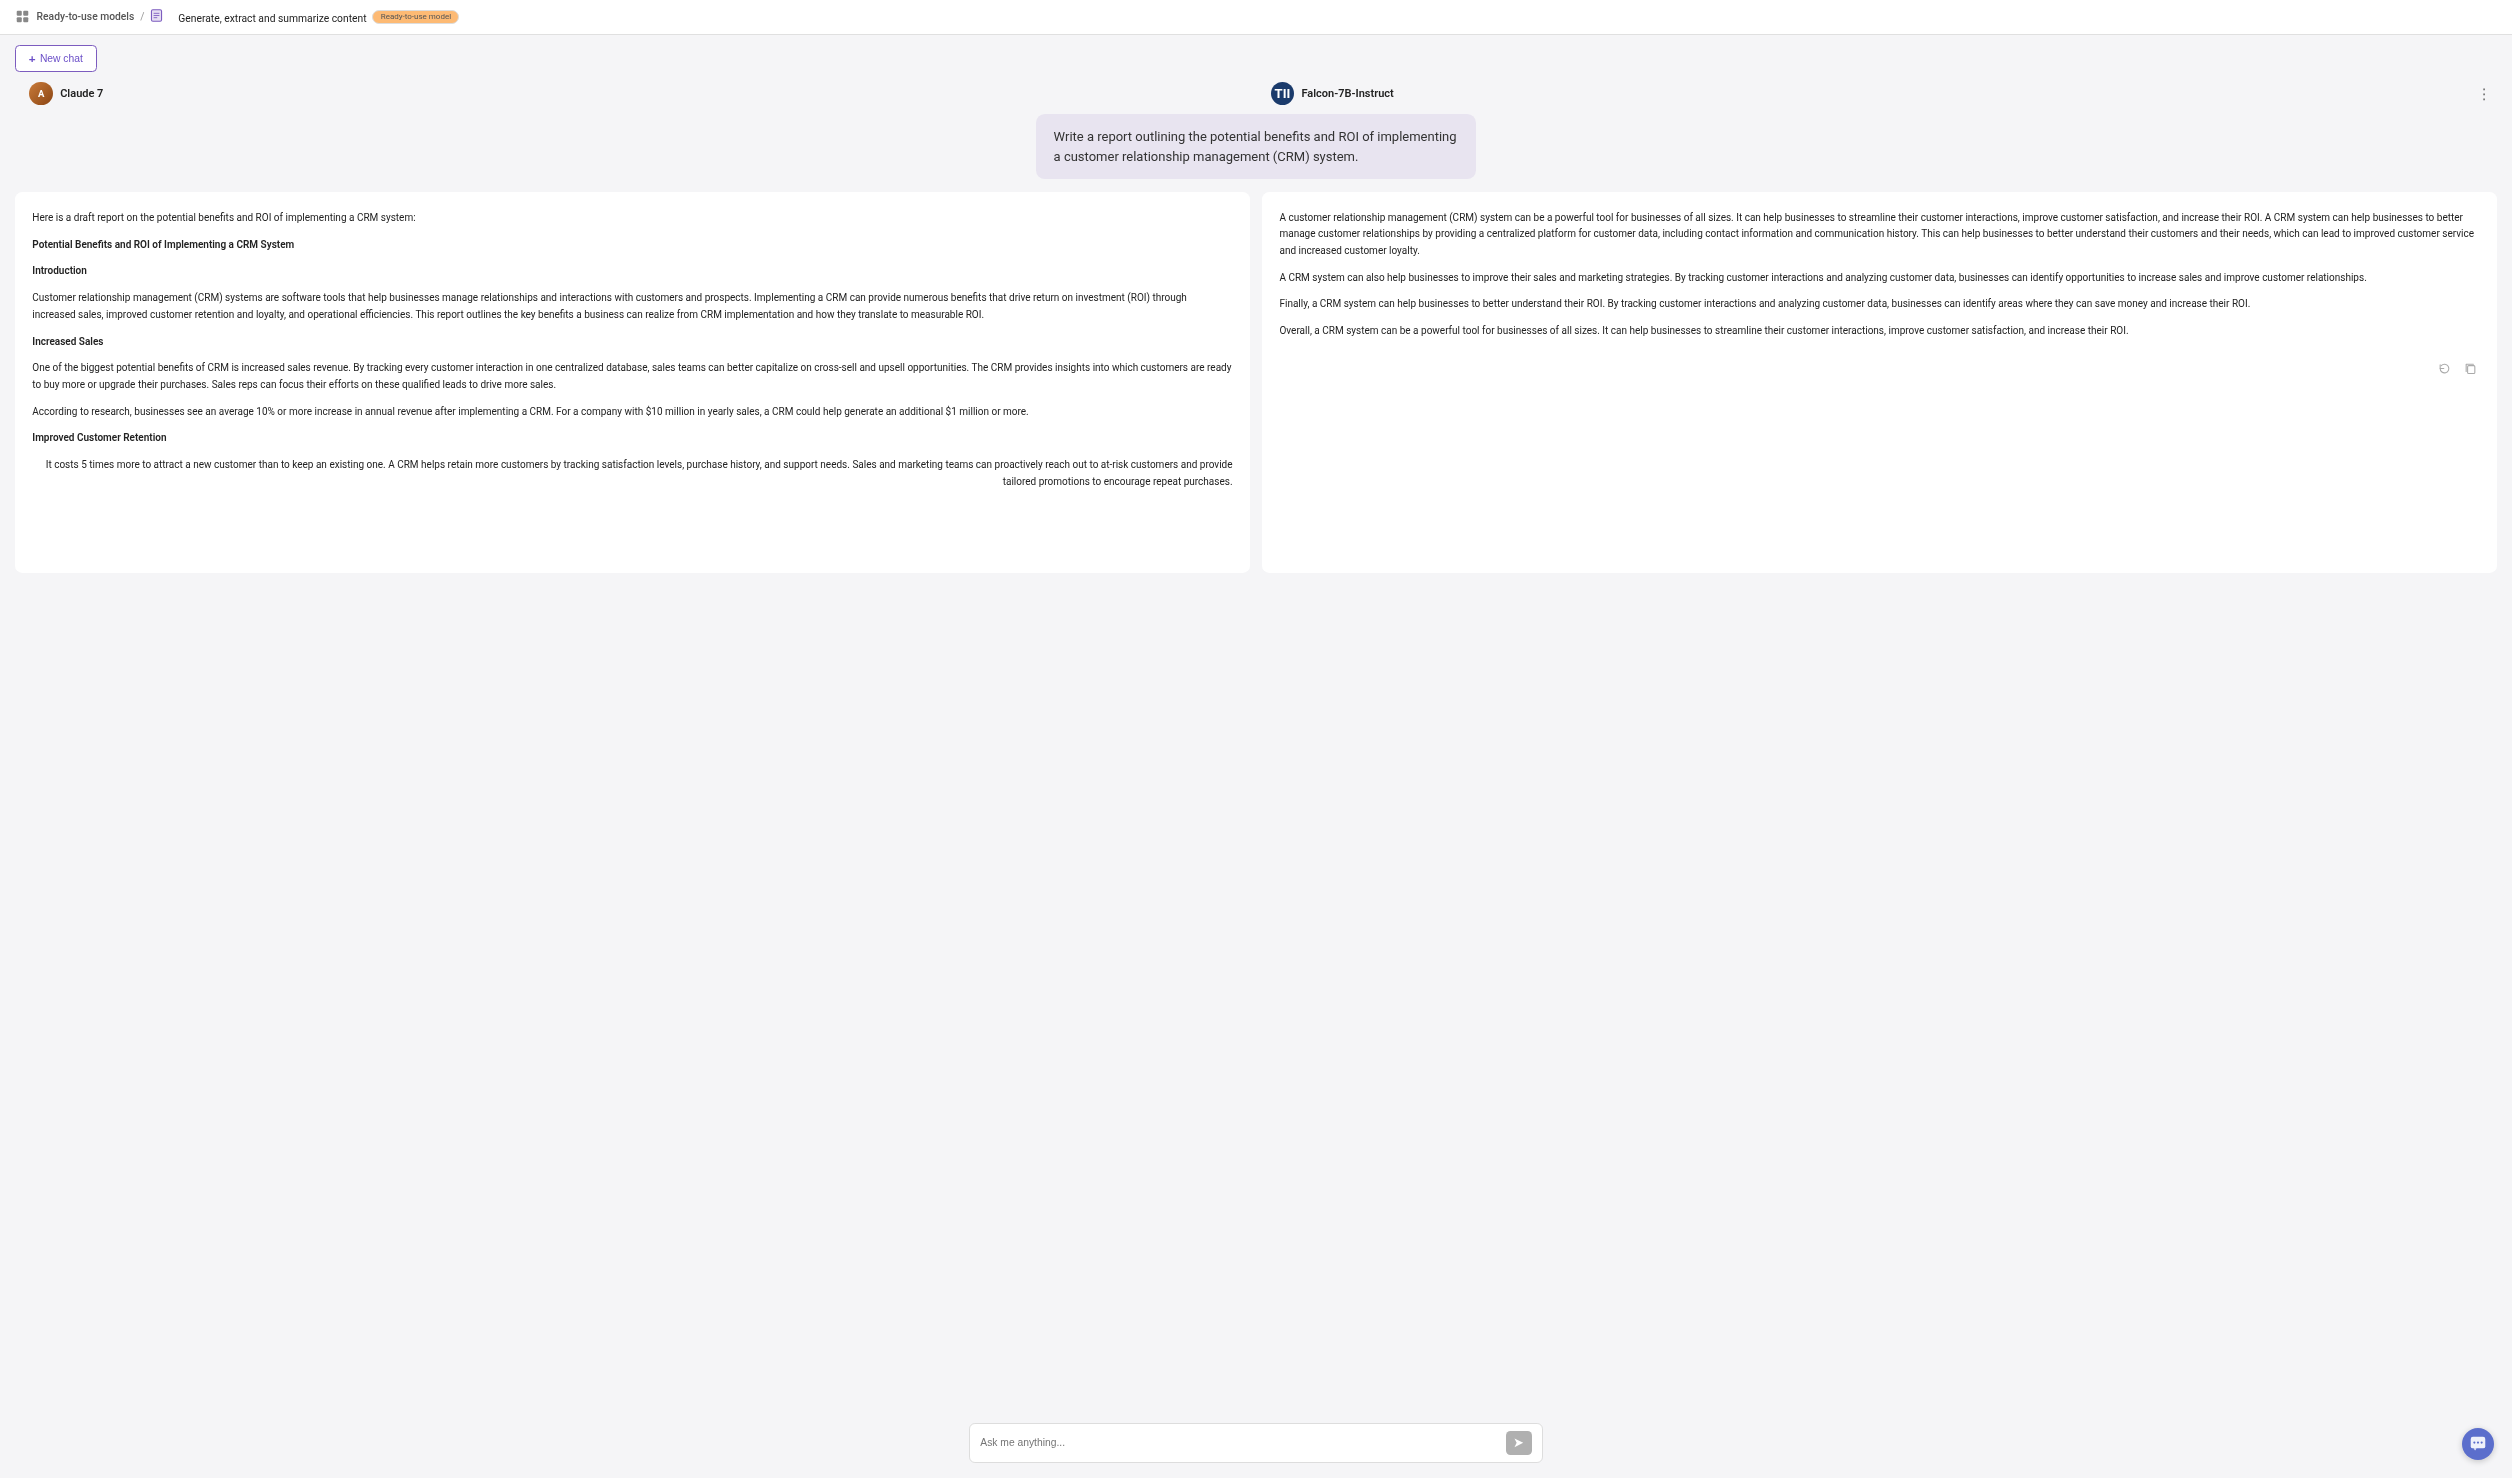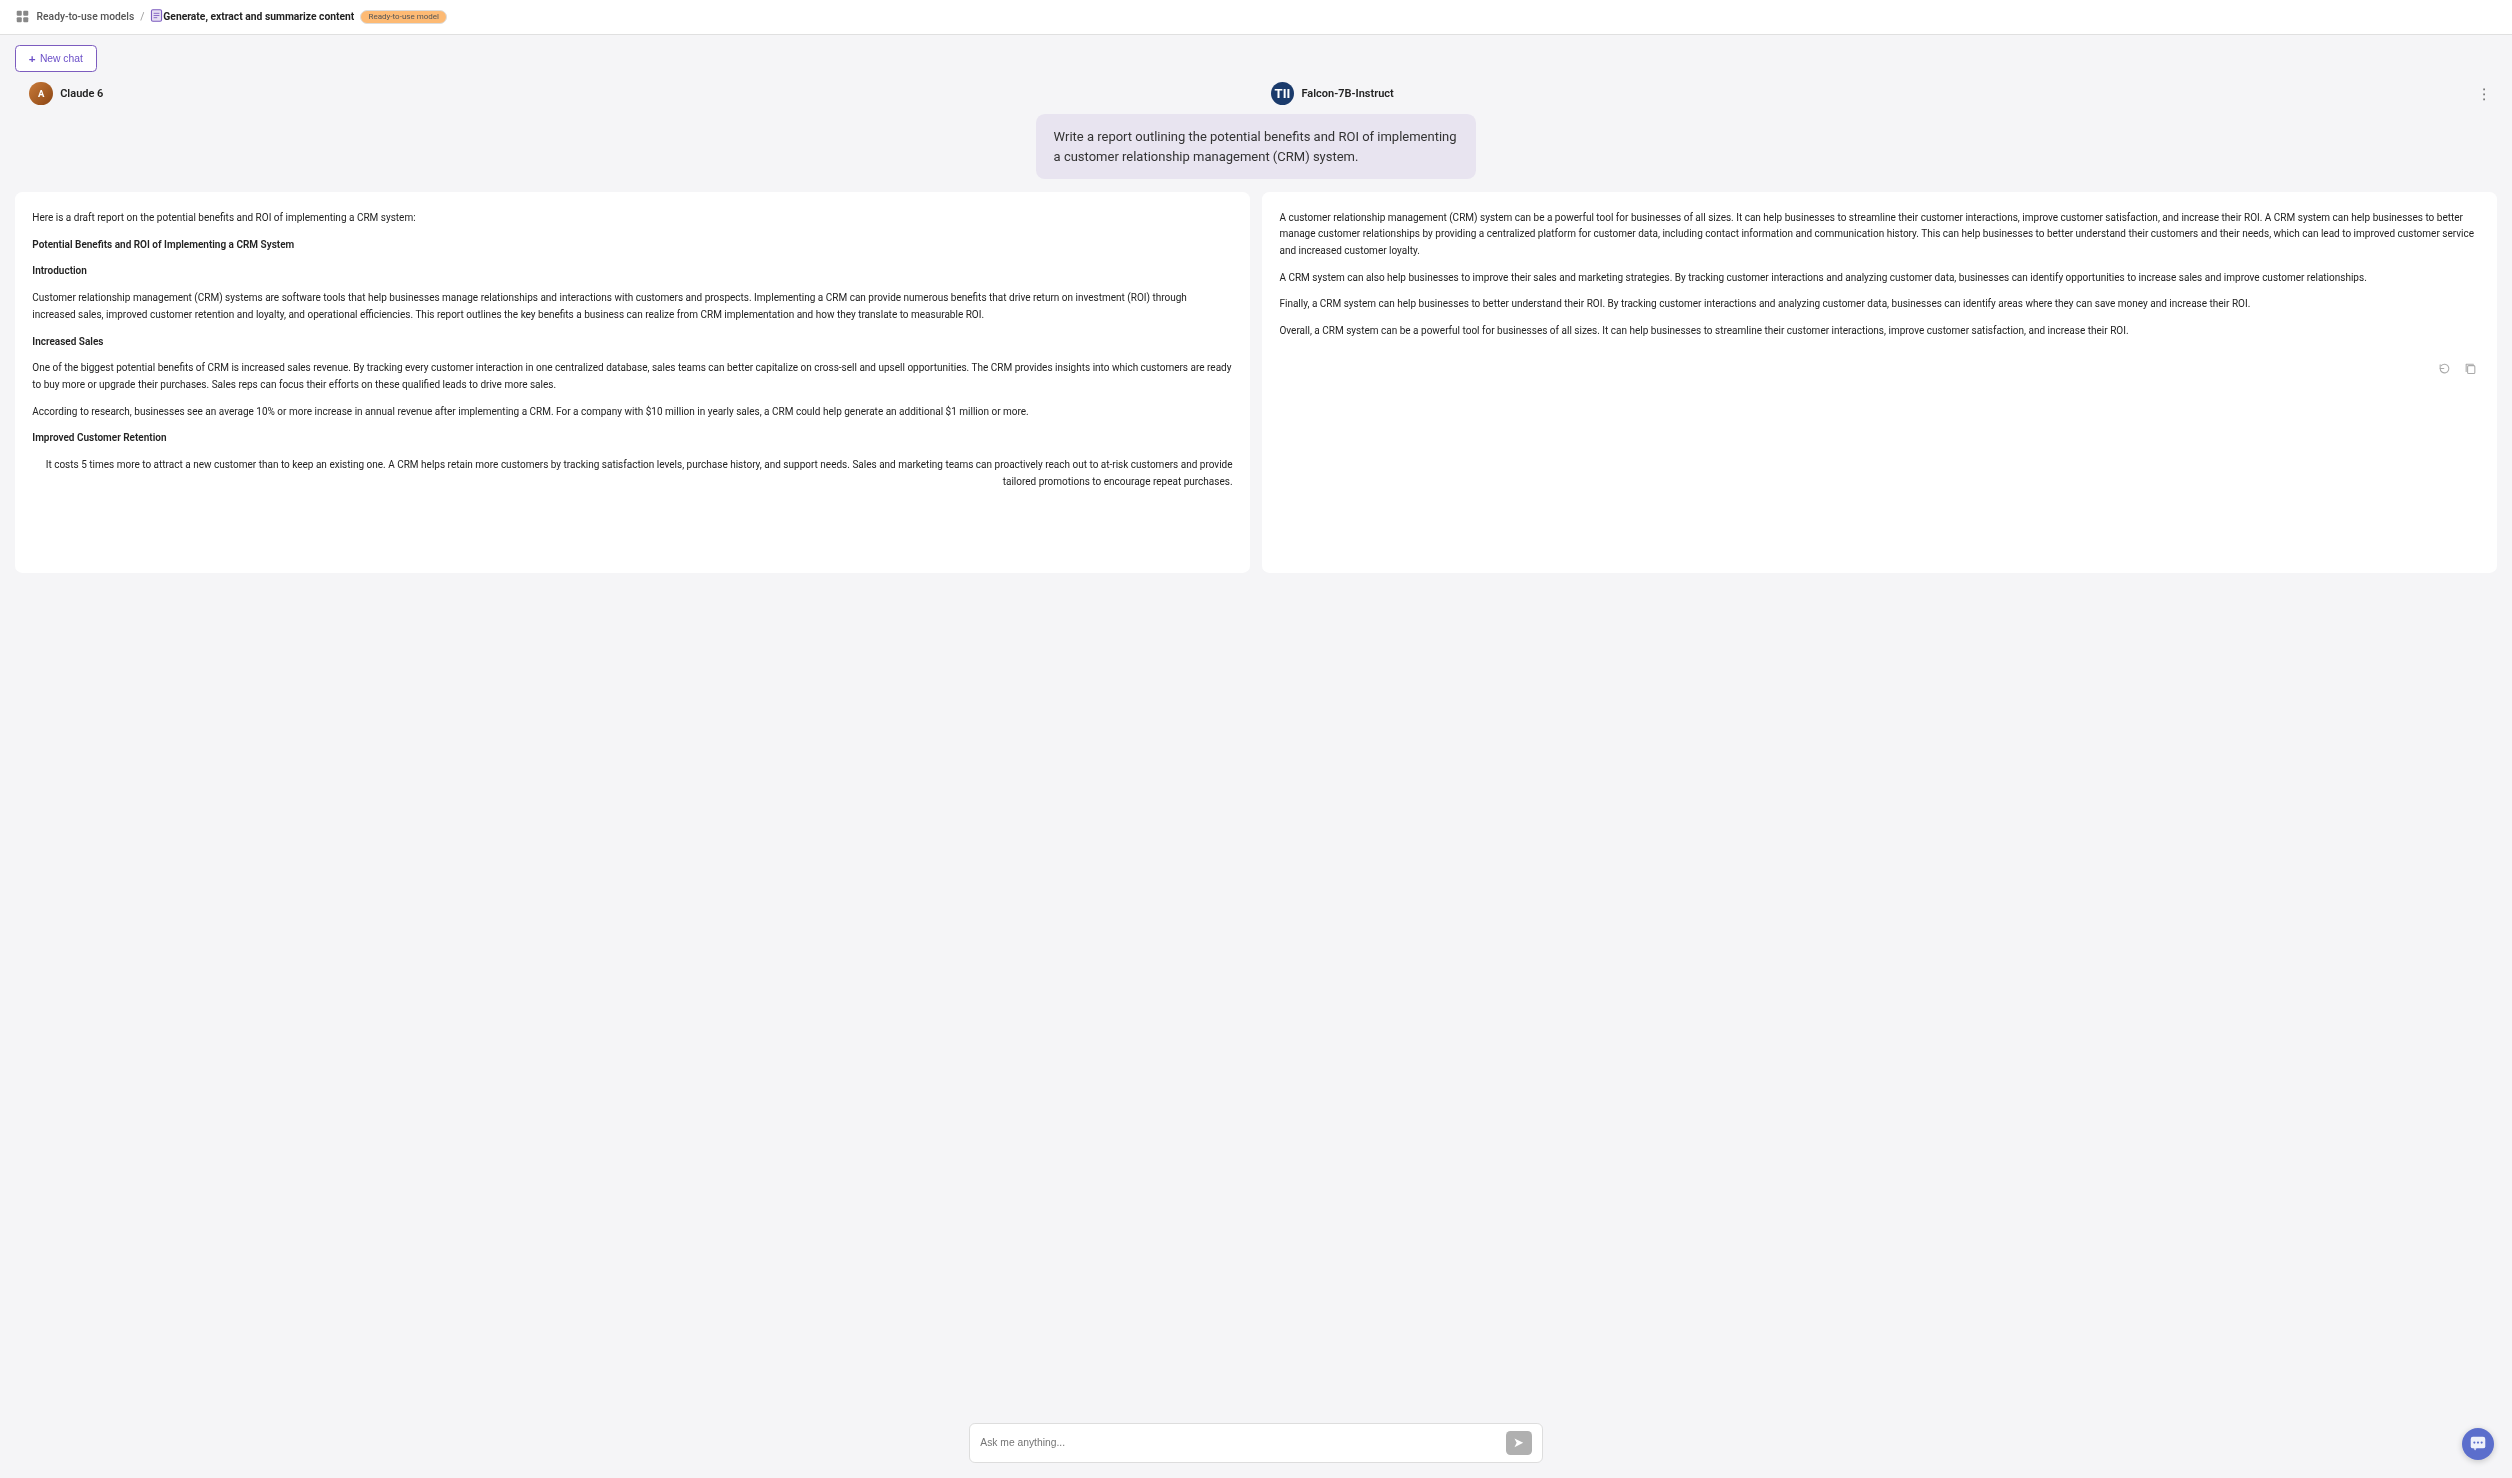--- a/index.html
+++ b/index.html
@@ -36,24 +36,24 @@
     }
     .header-breadcrumb .part1 {
       color: #555;
       font-weight: 500;
     }
     .header-breadcrumb .sep {
       color: #999;
     }
     .header-breadcrumb .part2 {
       color: #222;
-      font-weight: 700;
-      display: flex;
-      align-items: center;
-      gap: 0;
+      font-weight: 400;
+      display: flex;
+      align-items: flex-end;
+      gap: 15px;
     }
     .badge {
       background: #fdba74;
       border: 0.7px solid #ddd;
       border-radius: 14.7px;
       padding: 1.5px 7.3px;
       font-size: 8px;
       color: #555;
       font-weight: 400;
     }
@@ -291,21 +291,21 @@
       <span style="font-size:11.7px;font-weight:700;">+</span>
       <span>New chat</span>
     </button>
   </div>
 
   <div class="models-header">
     <div class="model-header-left">
       <div class="model-avatar avatar-claude">
         <span>A</span>
       </div>
-      <span class="model-name">Claude 6</span>
+      <span class="model-name">Claude 7</span>
     </div>
     <div class="model-header-right">
       <div class="model-avatar avatar-falcon">
         <span style="font-size:13px;">TII</span>
       </div>
       <span class="model-name">Falcon-7B-Instruct</span>
       <button class="model-menu-btn">⋮</button>
     </div>
   </div>
 

